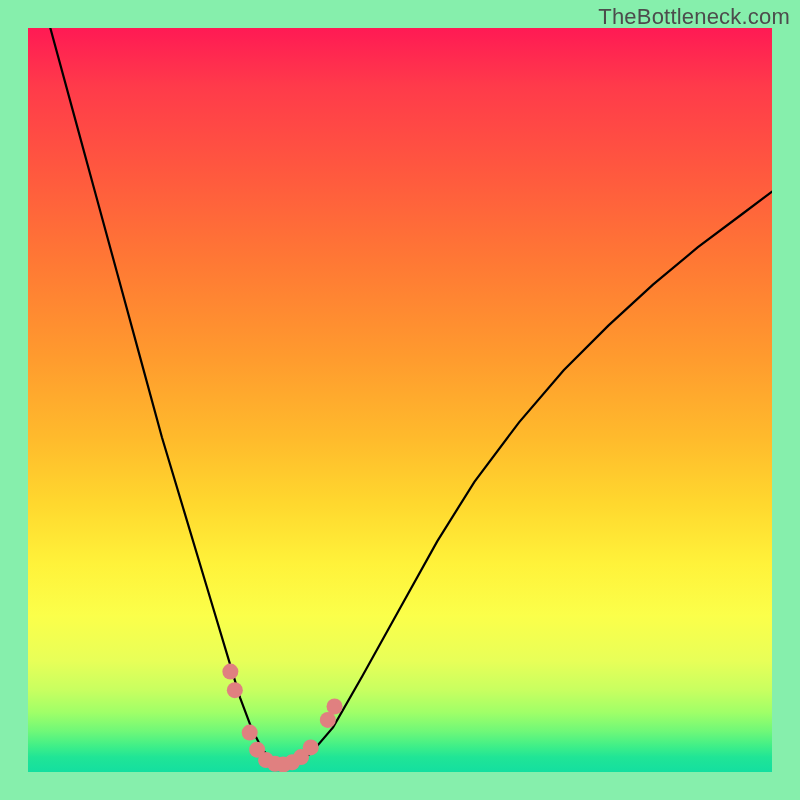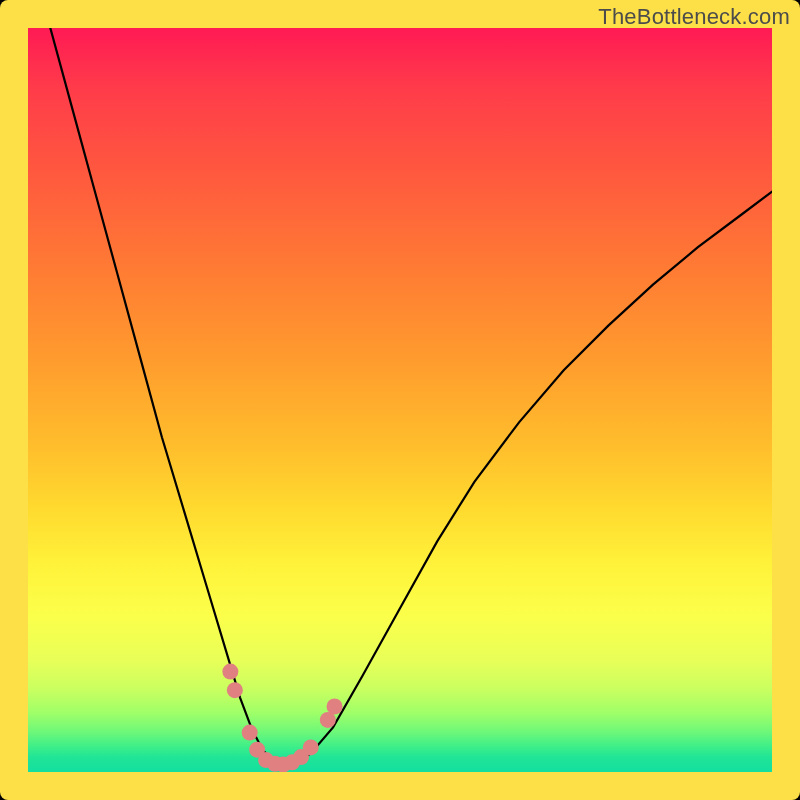--- a/index.html
+++ b/index.html
@@ -7,22 +7,21 @@
     padding: 0;
     width: 800px;
     height: 800px;
     overflow: hidden;
     background: #000;
     font-family: Arial, Helvetica, sans-serif;
   }
   .frame {
     position: absolute;
     inset: 0;
-    background: #fde047;
-    border-radius: 8px;
+    background: #86efac;
   }
   .plot {
     position: absolute;
     left: 28px;
     top: 28px;
     width: 744px;
     height: 744px;
     overflow: hidden;
   }
   .gradient {

